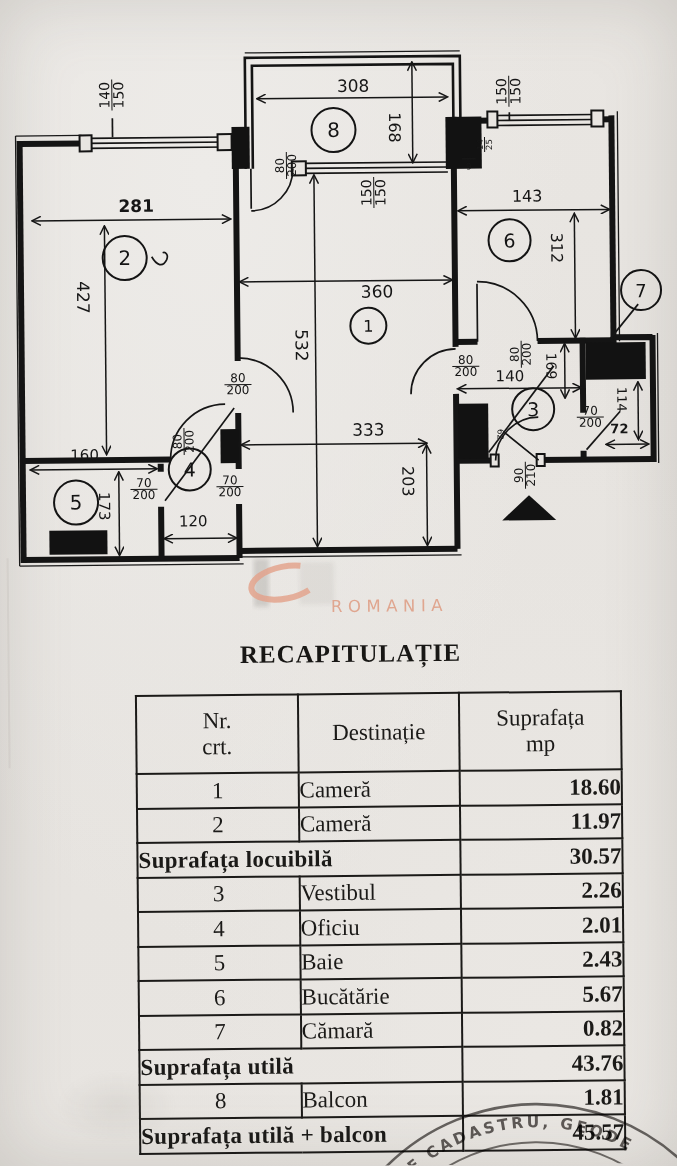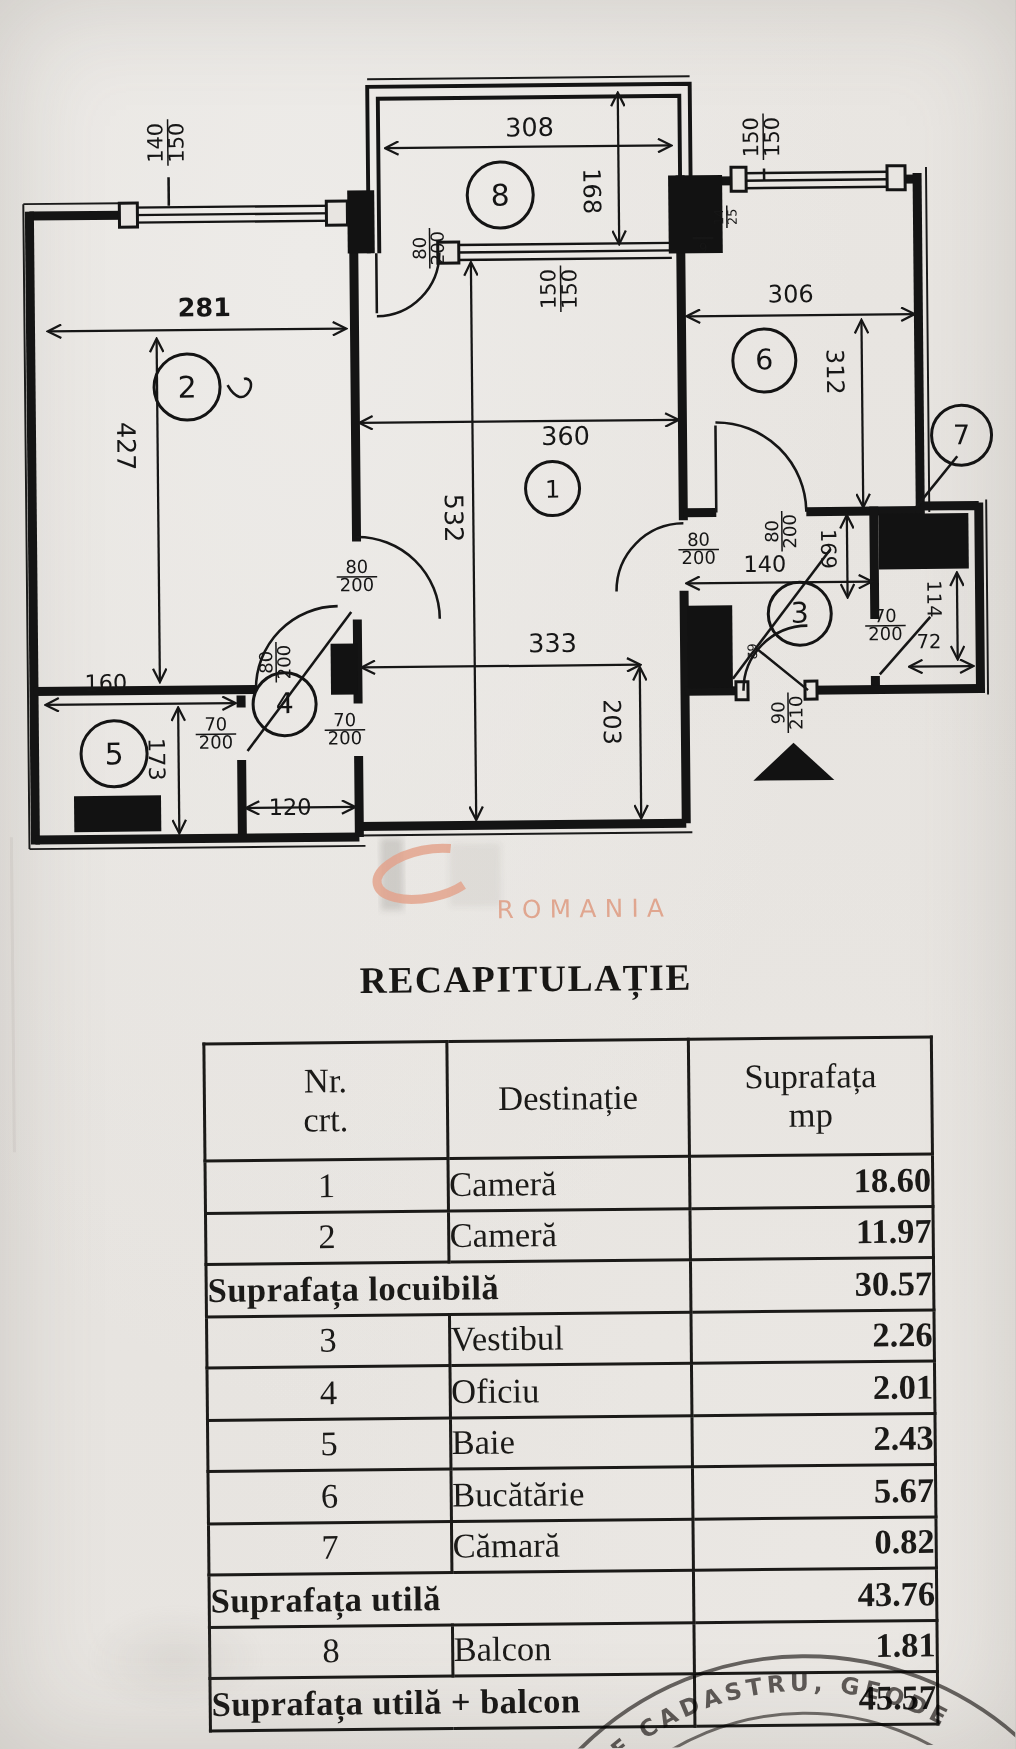--- a/index.html
+++ b/index.html
@@ -171,21 +171,21 @@
             <span class="fd">200</span>
           </div>
           <div class="dim" style="left: 378px; top: 193px; font-size: 14px; --r: -90deg;">
             <span class="fn">150</span>
             <span class="fd">150</span>
           </div>
           <div class="dim" style="left: 140px; top: 204px; font-size: 17px; font-weight: bold; --r: 0deg;">281</div>
           <div class="dim" style="left: 86px; top: 295px; font-size: 17px; --r: 90deg;">427</div>
           <div class="dim" style="left: 380px; top: 267px; font-size: 17px; margin-top: 25px; --r: 0deg;">360</div>
           <div class="dim" style="left: 304px; top: 345px; font-size: 17px; --r: 90deg;">532</div>
-          <div class="dim" style="left: 531px; top: 198px; font-size: 16px; --r: 0deg;">306</div>
+          <div class="dim" style="left: 531px; top: 198px; font-size: 16px; --r: 0deg;">143</div>
           <div class="dim" style="left: 560px; top: 250px; font-size: 16px; --r: 90deg;">312</div>
           <div class="dim" style="left: 489px; top: 146px; font-size: 8.5px; --r: -90deg;">
             <span class="fn">14</span>
             <span class="fd">25</span>
           </div>
           <div class="dim" style="left: 473px; top: 168px; font-size: 9px; --r: 0deg;">9</div>
           <div class="dim" style="left: 370px; top: 430px; font-size: 17px; --r: 0deg;">333</div>
           <div class="dim" style="left: 409px; top: 482px; font-size: 16px; --r: 90deg;">203</div>
           <div class="dim" style="left: 512px; top: 378px; font-size: 15px; --r: 0deg;">140</div>
           <div class="dim" style="left: 553px; top: 368px; font-size: 14px; --r: 90deg;">169</div>
@@ -199,33 +199,33 @@
           </div>
           <div class="dim" style="left: 502px; top: 436px; font-size: 8.5px; --r: 90deg;">62</div>
           <div class="dim" style="left: 527px; top: 477px; font-size: 12px; --r: -90deg;">
             <span class="fn">90</span>
             <span class="fd">210</span>
           </div>
           <div class="dim" style="left: 592px; top: 420px; font-size: 12px; --r: 0deg;">
             <span class="fn">70</span>
             <span class="fd">200</span>
           </div>
-          <div class="dim" style="left: 621px; top: 432px; font-size: 13px; --r: 0deg;">72</div>
+          <div class="dim" style="left: 621px; top: 432px; font-size: 13px; font-weight: bold; --r: 0deg;">72</div>
           <div class="dim" style="left: 623px; top: 402px; font-size: 13px; --r: 90deg;">114</div>
-          <div class="dim" style="left: 72px; top: 453px; font-size: 15px; --r: 0deg;">160</div>
+          <div class="dim" style="left: 86px; top: 453px; font-size: 15px; --r: 0deg;">160</div>
           <div class="dim" style="left: 105px; top: 504px; font-size: 15px; --r: 90deg;">173</div>
           <div class="dim" style="left: 145px; top: 488px; font-size: 12px; --r: 0deg;">
             <span class="fn">70</span>
             <span class="fd">200</span>
           </div>
           <div class="dim" style="left: 231px; top: 486px; font-size: 12px; --r: 0deg;">
             <span class="fn">70</span>
             <span class="fd">200</span>
           </div>
-          <div class="dim" style="left: 194px; top: 520px; font-size: 15px; margin-top: 17px; --r: 0deg;">120</div>
+          <div class="dim" style="left: 194px; top: 520px; font-size: 15px; --r: 0deg;">120</div>
           <div class="dim" style="left: 240px; top: 384px; font-size: 12px; --r: 0deg;">
             <span class="fn">80</span>
             <span class="fd">200</span>
           </div>
           <div class="dim" style="left: 186px; top: 440px; font-size: 12px; --r: -90deg;">
             <span class="fn">80</span>
             <span class="fd">200</span>
           </div>
           <div class="rc" style="left: 371px; top: 326px; height: 34px; width: 34px; font-size: 16.15px;">1</div>
           <div class="rc" style="left: 128px; top: 256px; height: 42px; width: 42px; font-size: 19.95px;">2</div>

